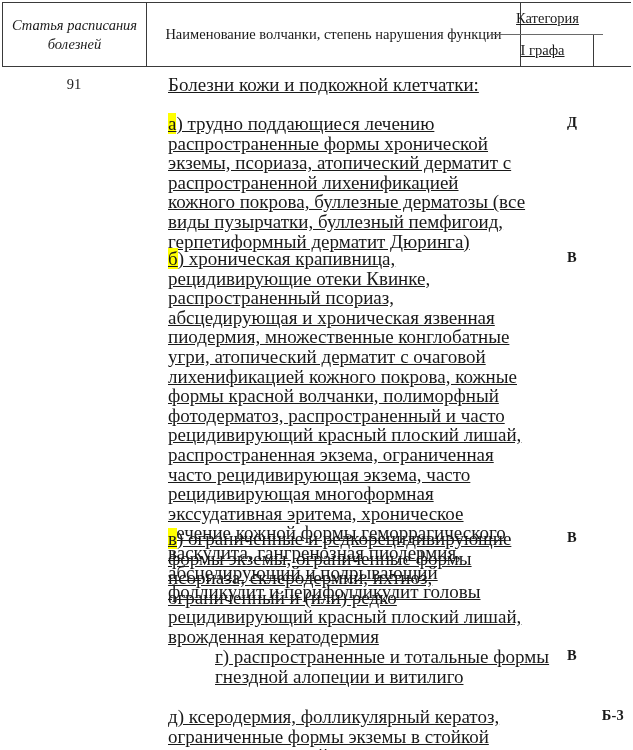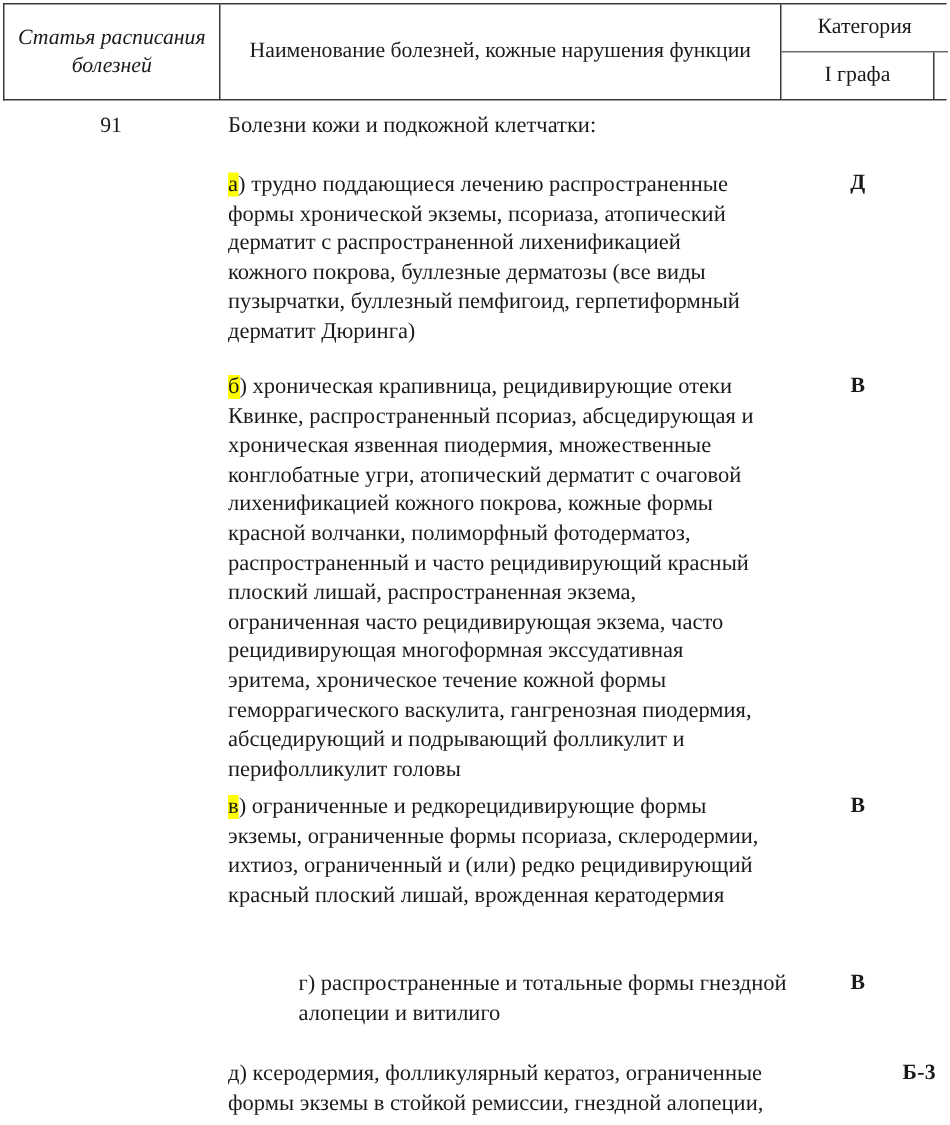--- a/index.html
+++ b/index.html
@@ -59,25 +59,26 @@
   }
 
   .hdr-col-name {
     left: 144px;
     width: 374px;
     border-right: 1.6px solid #3a3a3a;
     padding: 0 14px;
   }
 
   .hdr-col-category {
-    left: 518px;
+    left: 489px;
     width: 111px;
     border-right: none;
     display: block;
     padding: 0;
+    text-decoration: underline;
   }
 
   .hdr-cat-top {
     height: 32px;
     display: flex;
     align-items: center;
     justify-content: center;
     border-bottom: 1.6px solid #6a6a6a;
     font-size: 14.5px;
     box-sizing: border-box;
@@ -145,27 +146,28 @@
 
   .col-category {
     position: absolute;
     left: 518px;
     top: 0;
     width: 104px;
     text-align: center;
   }
 
   .para {
-    font-size: 15px;
+    font-size: 19px;
     line-height: 19.6px;
     text-align: left;
     margin: 0;
     position: absolute;
-    left: 6px;
+    left: 22px;
     width: 358px;
+    text-decoration: underline;
   }
 
   .cat-val {
     position: absolute;
     left: 0;
     width: 104px;
     text-align: center;
     font-size: 14.5px;
     font-weight: 700;
     letter-spacing: 0.2px;
@@ -192,21 +194,21 @@
 </style>
 </head>
 <body>
 
 <div class="doc">
 
   <div class="hdr-wrap">
 
     <div class="hdr-col hdr-col-article">Статья расписания болезней</div>
 
-    <div class="hdr-col hdr-col-name">Наименование болезней, кожные нарушения функции</div>
+    <div class="hdr-col hdr-col-name">Наименование волчанки, степень нарушения функции</div>
 
     <div class="hdr-col hdr-col-category">
       <div class="hdr-cat-top">Категория</div>
       <div class="hdr-cat-bottom">
         <div class="hdr-cat-sub hdr-cat-sub-1">I графа</div>
         <div class="hdr-cat-sub hdr-cat-sub-2"></div>
       </div>
     </div>
 
   </div>

